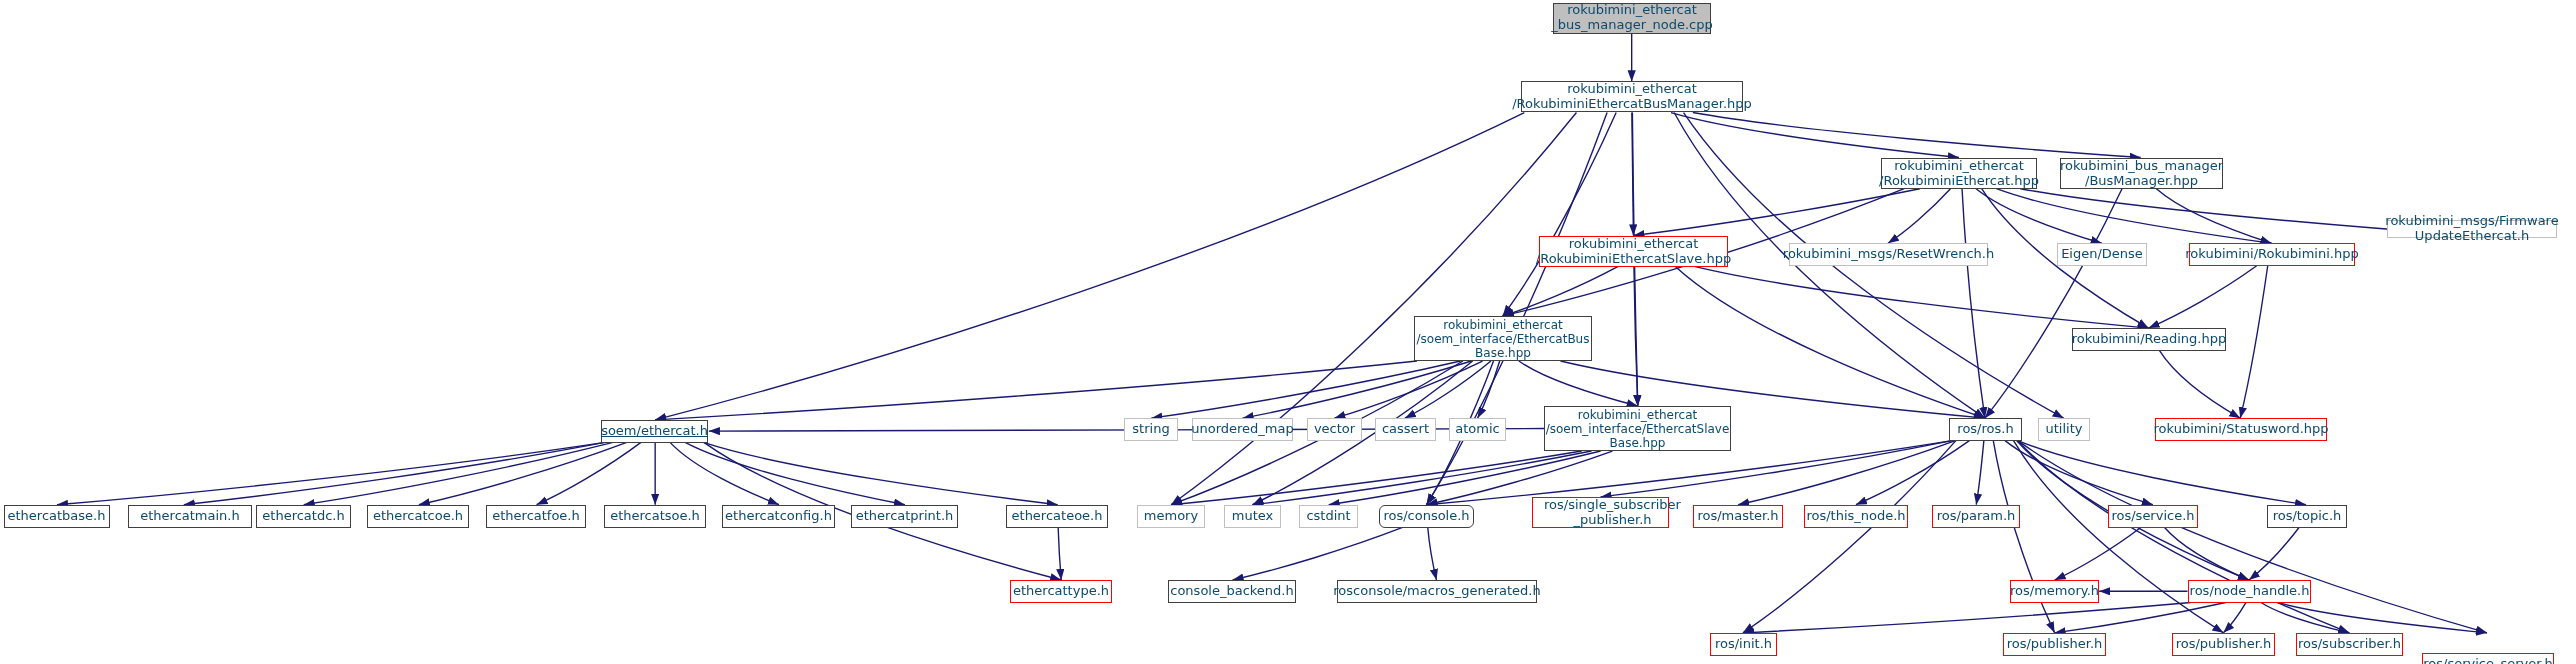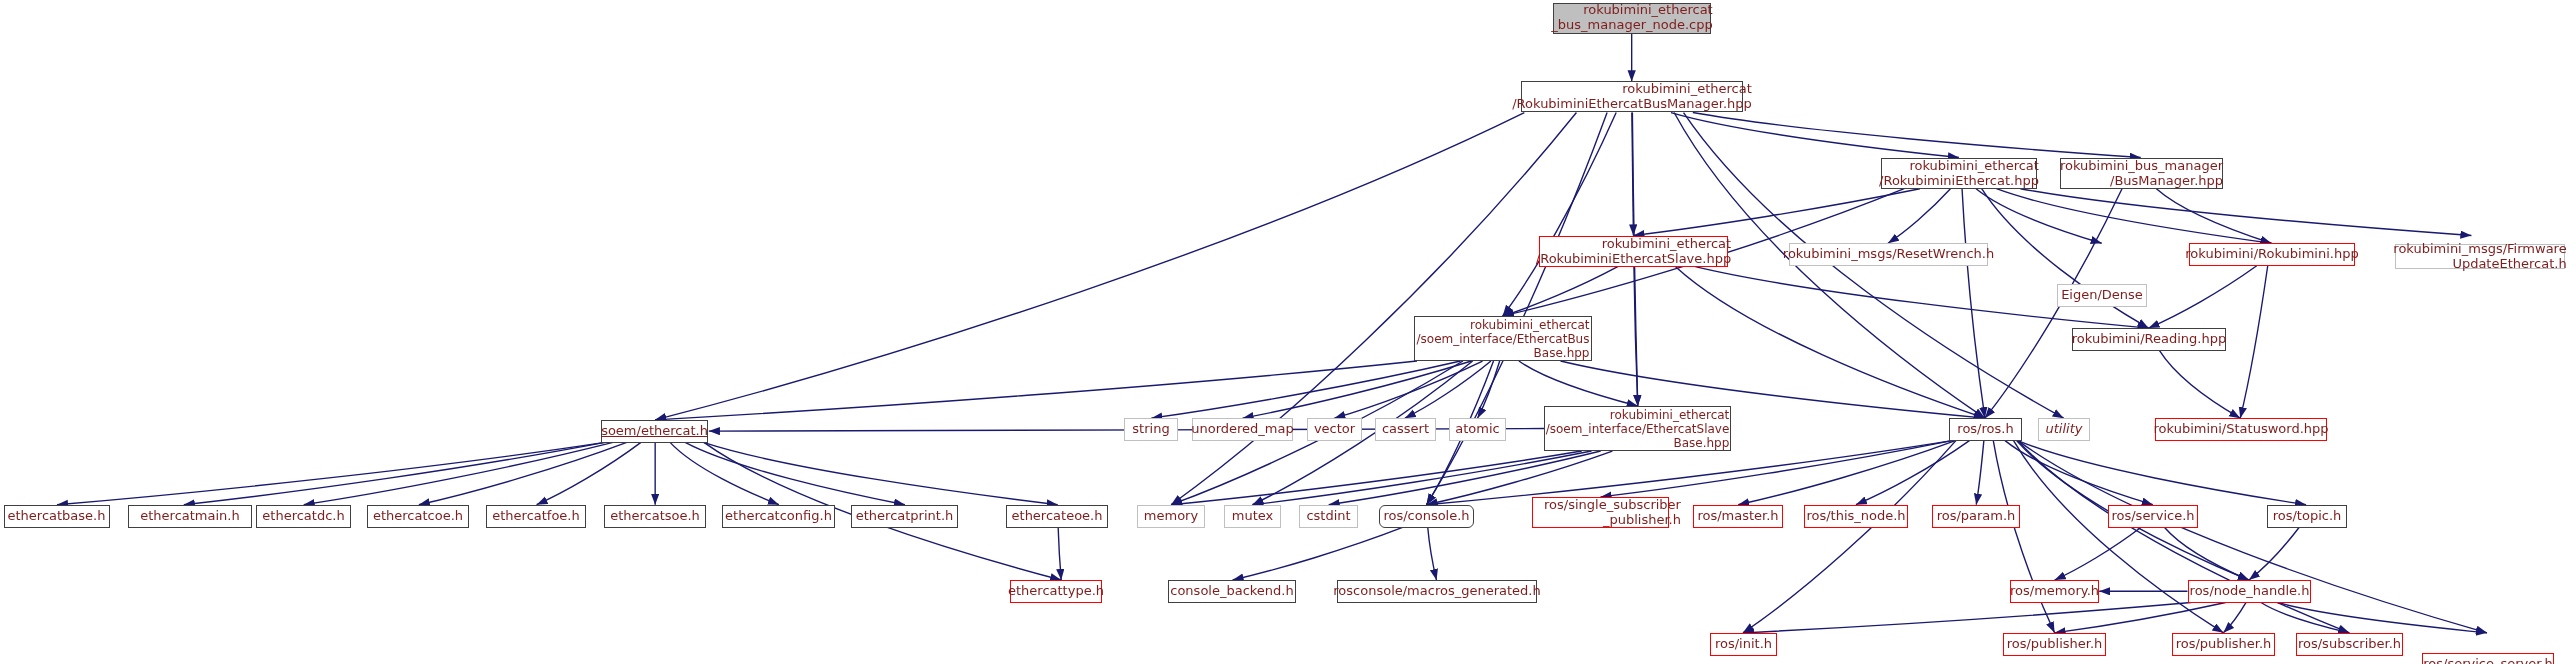--- a/index.html
+++ b/index.html
@@ -11,24 +11,24 @@
     font-family:"DejaVu Sans","Liberation Sans",sans-serif;
     overflow:hidden;
   }
   #edges{position:absolute;left:0;top:0;width:2576px;height:664px;}
   .node{
     position:absolute;
     box-sizing:border-box;
     display:flex;
     align-items:center;
     justify-content:center;
-    text-align:right;
+    text-align:center;
     background:#ffffff;
     border:0.9px solid #000000;
-    color:#7f1d1d;
+    color:#0c4a6e;
     font-size:13px;
     line-height:14.7px;
     white-space:pre;
     z-index:5;
   }
   .node.root{background:#bfbfbf;border:0.9px solid #404040;}
   .node.dark{border:0.9px solid #404040;}
   .node.red{border:0.9px solid #ff0000;}
   .node.grey{border:0.9px solid #c0c0c0;}
 </style>
@@ -129,38 +129,38 @@
 _bus_manager_node.cpp</div>
       <div class="node dark" style="left: 1521px; top: 81px; width: 222px; height: 31px;">rokubimini_ethercat
 /RokubiminiEthercatBusManager.hpp</div>
       <div class="node dark" style="left: 1881px; top: 158px; width: 156px; height: 31px;">rokubimini_ethercat
 /RokubiminiEthercat.hpp</div>
       <div class="node dark" style="left: 2060px; top: 158px; width: 163px; height: 31px;">rokubimini_bus_manager
 /BusManager.hpp</div>
       <div class="node red" style="left: 1539px; top: 236px; width: 189px; height: 31px;">rokubimini_ethercat
 /RokubiminiEthercatSlave.hpp</div>
       <div class="node grey" style="left: 1789px; top: 243px; width: 199px; height: 22.5px;">rokubimini_msgs/ResetWrench.h</div>
-      <div class="node grey" style="left: 2057px; top: 243px; width: 90px; height: 22.5px; margin-top: 41px;">Eigen/Dense</div>
+      <div class="node grey" style="left: 2057px; top: 243px; width: 90px; height: 22.5px;">Eigen/Dense</div>
       <div class="node red" style="left: 2189px; top: 243px; width: 166px; height: 22.5px;">rokubimini/Rokubimini.hpp</div>
-      <div class="node grey" style="left: 2387px; top: 244px; width: 170px; height: 25px; margin-left: 8px;">rokubimini_msgs/Firmware
+      <div class="node grey" style="left: 2387px; top: 220px; width: 170px; height: 18px;">rokubimini_msgs/Firmware
 UpdateEthercat.h</div>
       <div class="node dark" style="left: 1414px; top: 316px; width: 178px; height: 45px; font-size: 12px; line-height: 14px;">rokubimini_ethercat
 /soem_interface/EthercatBus
 Base.hpp</div>
       <div class="node dark" style="left: 2072px; top: 328px; width: 154px; height: 22.5px;">rokubimini/Reading.hpp</div>
       <div class="node grey" style="left: 1124px; top: 418px; width: 54px; height: 22.5px;">string</div>
       <div class="node grey" style="left: 1192px; top: 418px; width: 101px; height: 22.5px;">unordered_map</div>
       <div class="node grey" style="left: 1307px; top: 418px; width: 55px; height: 22.5px;">vector</div>
       <div class="node grey" style="left: 1375px; top: 418px; width: 61px; height: 22.5px;">cassert</div>
       <div class="node grey" style="left: 1449px; top: 418px; width: 57px; height: 22.5px;">atomic</div>
       <div class="node dark" style="left: 1544px; top: 406px; width: 187px; height: 45px; font-size: 12px; line-height: 14px;">rokubimini_ethercat
 /soem_interface/EthercatSlave
 Base.hpp</div>
       <div class="node dark" style="left: 1949px; top: 418px; width: 73px; height: 22.5px;">ros/ros.h</div>
-      <div class="node grey" style="left: 2038px; top: 418px; width: 52px; height: 22.5px; font-style: italic;">utility</div>
+      <div class="node grey" style="left: 2038px; top: 418px; width: 52px; height: 22.5px;">utility</div>
       <div class="node red" style="left: 2155px; top: 418px; width: 172px; height: 22.5px;">rokubimini/Statusword.hpp</div>
       <div class="node dark" style="left: 601px; top: 420px; width: 107px; height: 22.5px; text-decoration: underline;">soem/ethercat.h</div>
       <div class="node dark" style="left: 3.5px; top: 505px; width: 106px; height: 22.5px;">ethercatbase.h</div>
       <div class="node dark" style="left: 128px; top: 505px; width: 124px; height: 22.5px;">ethercatmain.h</div>
       <div class="node dark" style="left: 256px; top: 505px; width: 95px; height: 22.5px;">ethercatdc.h</div>
       <div class="node dark" style="left: 367px; top: 505px; width: 102px; height: 22.5px;">ethercatcoe.h</div>
       <div class="node dark" style="left: 486px; top: 505px; width: 100px; height: 22.5px;">ethercatfoe.h</div>
       <div class="node dark" style="left: 604px; top: 505px; width: 102px; height: 22.5px;">ethercatsoe.h</div>
       <div class="node dark" style="left: 722px; top: 505px; width: 113px; height: 22.5px;">ethercatconfig.h</div>
       <div class="node dark" style="left: 851px; top: 505px; width: 107px; height: 22.5px;">ethercatprint.h</div>
@@ -169,21 +169,21 @@
       <div class="node grey" style="left: 1224px; top: 505px; width: 57px; height: 22.5px;">mutex</div>
       <div class="node grey" style="left: 1299px; top: 505px; width: 59px; height: 22.5px;">cstdint</div>
       <div class="node dark" style="left: 1379px; top: 505px; width: 95px; height: 22.5px; border-radius: 6px;">ros/console.h</div>
       <div class="node red" style="left: 1532px; top: 497px; width: 137px; height: 31px; padding-left: 24px;">ros/single_subscriber
 _publisher.h</div>
       <div class="node red" style="left: 1693px; top: 505px; width: 90px; height: 22.5px;">ros/master.h</div>
       <div class="node red" style="left: 1804px; top: 505px; width: 104px; height: 22.5px;">ros/this_node.h</div>
       <div class="node red" style="left: 1932px; top: 505px; width: 88px; height: 22.5px;">ros/param.h</div>
       <div class="node red" style="left: 2108px; top: 505px; width: 90px; height: 22.5px;">ros/service.h</div>
       <div class="node dark" style="left: 2267px; top: 505px; width: 80px; height: 22.5px;">ros/topic.h</div>
-      <div class="node red" style="left: 1010px; top: 580px; width: 92px; height: 22.5px;">ethercattype.h</div>
+      <div class="node red" style="left: 1010px; top: 580px; width: 102px; height: 22.5px;">ethercattype.h</div>
       <div class="node dark" style="left: 1168px; top: 580px; width: 128px; height: 22.5px;">console_backend.h</div>
       <div class="node dark" style="left: 1337px; top: 580px; width: 200px; height: 22.5px;">rosconsole/macros_generated.h</div>
       <div class="node red" style="left: 2010px; top: 580px; width: 89px; height: 22.5px;">ros/memory.h</div>
       <div class="node red" style="left: 2188px; top: 580px; width: 123px; height: 22.5px;">ros/node_handle.h</div>
       <div class="node red" style="left: 1710px; top: 633px; width: 67px; height: 22.5px;">ros/init.h</div>
       <div class="node red" style="left: 2003px; top: 633px; width: 103px; height: 22.5px;">ros/publisher.h</div>
       <div class="node red" style="left: 2172px; top: 633px; width: 103px; height: 22.5px;">ros/publisher.h</div>
       <div class="node red" style="left: 2296px; top: 633px; width: 107px; height: 22.5px;">ros/subscriber.h</div>
       <div class="node red" style="left: 2422px; top: 653px; width: 132px; height: 22.5px;">ros/service_server.h</div>
     </div>

